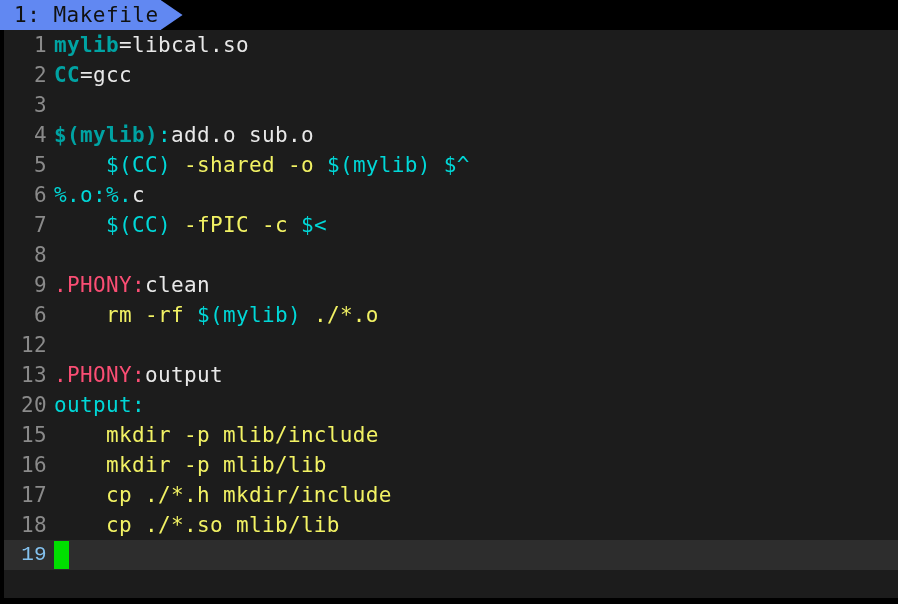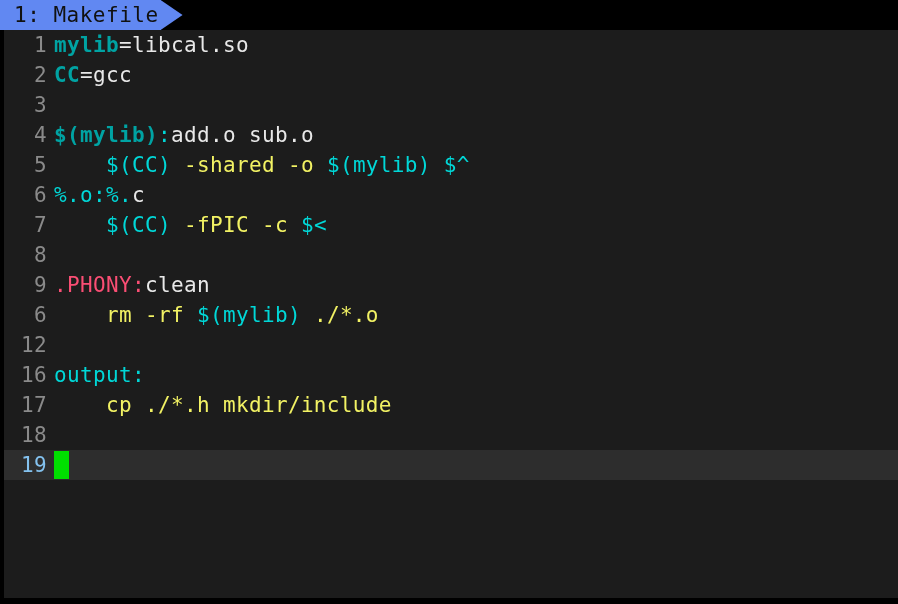--- a/index.html
+++ b/index.html
@@ -96,20 +96,21 @@
     min-width: 50px;
     text-align: right;
     color: #8a8a8a;
     padding-right: 7px;
     box-sizing: border-box;
     font-size: 21px;
     letter-spacing: 0.3px;
   }
   .line.current .gutter {
     color: #84c2ef;
+    font-family: Liberation Mono, monospace;
   }
   .code {
     position: relative;
     flex: 1;
     color: #e8e8e8;
     letter-spacing: 0.35px;
   }
 
   
   .t-var      { color: #00a3a3; font-weight: bold; }  
@@ -144,21 +145,24 @@
       <div class="line"><div class="gutter">2</div><div class="code"><span class="t-var">CC</span><span class="t-text">=gcc</span></div></div>
       <div class="line"><div class="gutter">3</div><div class="code"></div></div>
       <div class="line"><div class="gutter">4</div><div class="code"><span class="t-var">$(mylib)</span><span class="t-cyan">:</span><span class="t-text">add.o sub.o</span></div></div>
       <div class="line"><div class="gutter">5</div><div class="code"><span class="t-text">    </span><span class="t-cyan">$(CC)</span><span class="t-text"> </span><span class="t-yellow">-shared -o </span><span class="t-cyan">$(mylib)</span><span class="t-text"> </span><span class="t-cyan">$^</span></div></div>
       <div class="line"><div class="gutter">6</div><div class="code"><span class="t-cyan">%.o:%.</span><span class="t-text">c</span></div></div>
       <div class="line"><div class="gutter">7</div><div class="code"><span class="t-text">    </span><span class="t-cyan">$(CC)</span><span class="t-text"> </span><span class="t-yellow">-fPIC -c </span><span class="t-cyan">$&lt;</span></div></div>
       <div class="line"><div class="gutter">8</div><div class="code"></div></div>
       <div class="line"><div class="gutter">9</div><div class="code"><span class="t-pink">.PHONY:</span><span class="t-text">clean</span></div></div>
       <div class="line"><div class="gutter">6</div><div class="code"><span class="t-text">    </span><span class="t-yellow">rm -rf </span><span class="t-cyan">$(mylib)</span><span class="t-text"> </span><span class="t-yellow">./*.o</span></div></div>
       <div class="line"><div class="gutter">12</div><div class="code"></div></div>
-      <div class="line"><div class="gutter">16</div><div class="code"><span class="t-cyan">output:</span></div></div>
+      <div class="line"><div class="gutter">13</div><div class="code"><span class="t-pink">.PHONY:</span><span class="t-text">output</span></div></div>
+      <div class="line"><div class="gutter">20</div><div class="code"><span class="t-cyan">output:</span></div></div>
+      <div class="line"><div class="gutter">15</div><div class="code"><span class="t-text">    </span><span class="t-yellow">mkdir -p mlib/include</span></div></div>
+      <div class="line"><div class="gutter">16</div><div class="code"><span class="t-text">    </span><span class="t-yellow">mkdir -p mlib/lib</span></div></div>
       <div class="line"><div class="gutter">17</div><div class="code"><span class="t-text">    </span><span class="t-yellow">cp ./*.h mkdir/include</span></div></div>
-      <div class="line"><div class="gutter">18</div><div class="code"><span class="t-text">    </span></div></div>
+      <div class="line"><div class="gutter">18</div><div class="code"><span class="t-text">    </span><span class="t-yellow">cp ./*.so mlib/lib</span></div></div>
       <div class="line current"><div class="gutter">19</div><div class="code"><span class="cursor"></span></div></div>
     </div>
 
   <div class="bottom-strip"></div>
 
 </div>
 
 </body></html>

